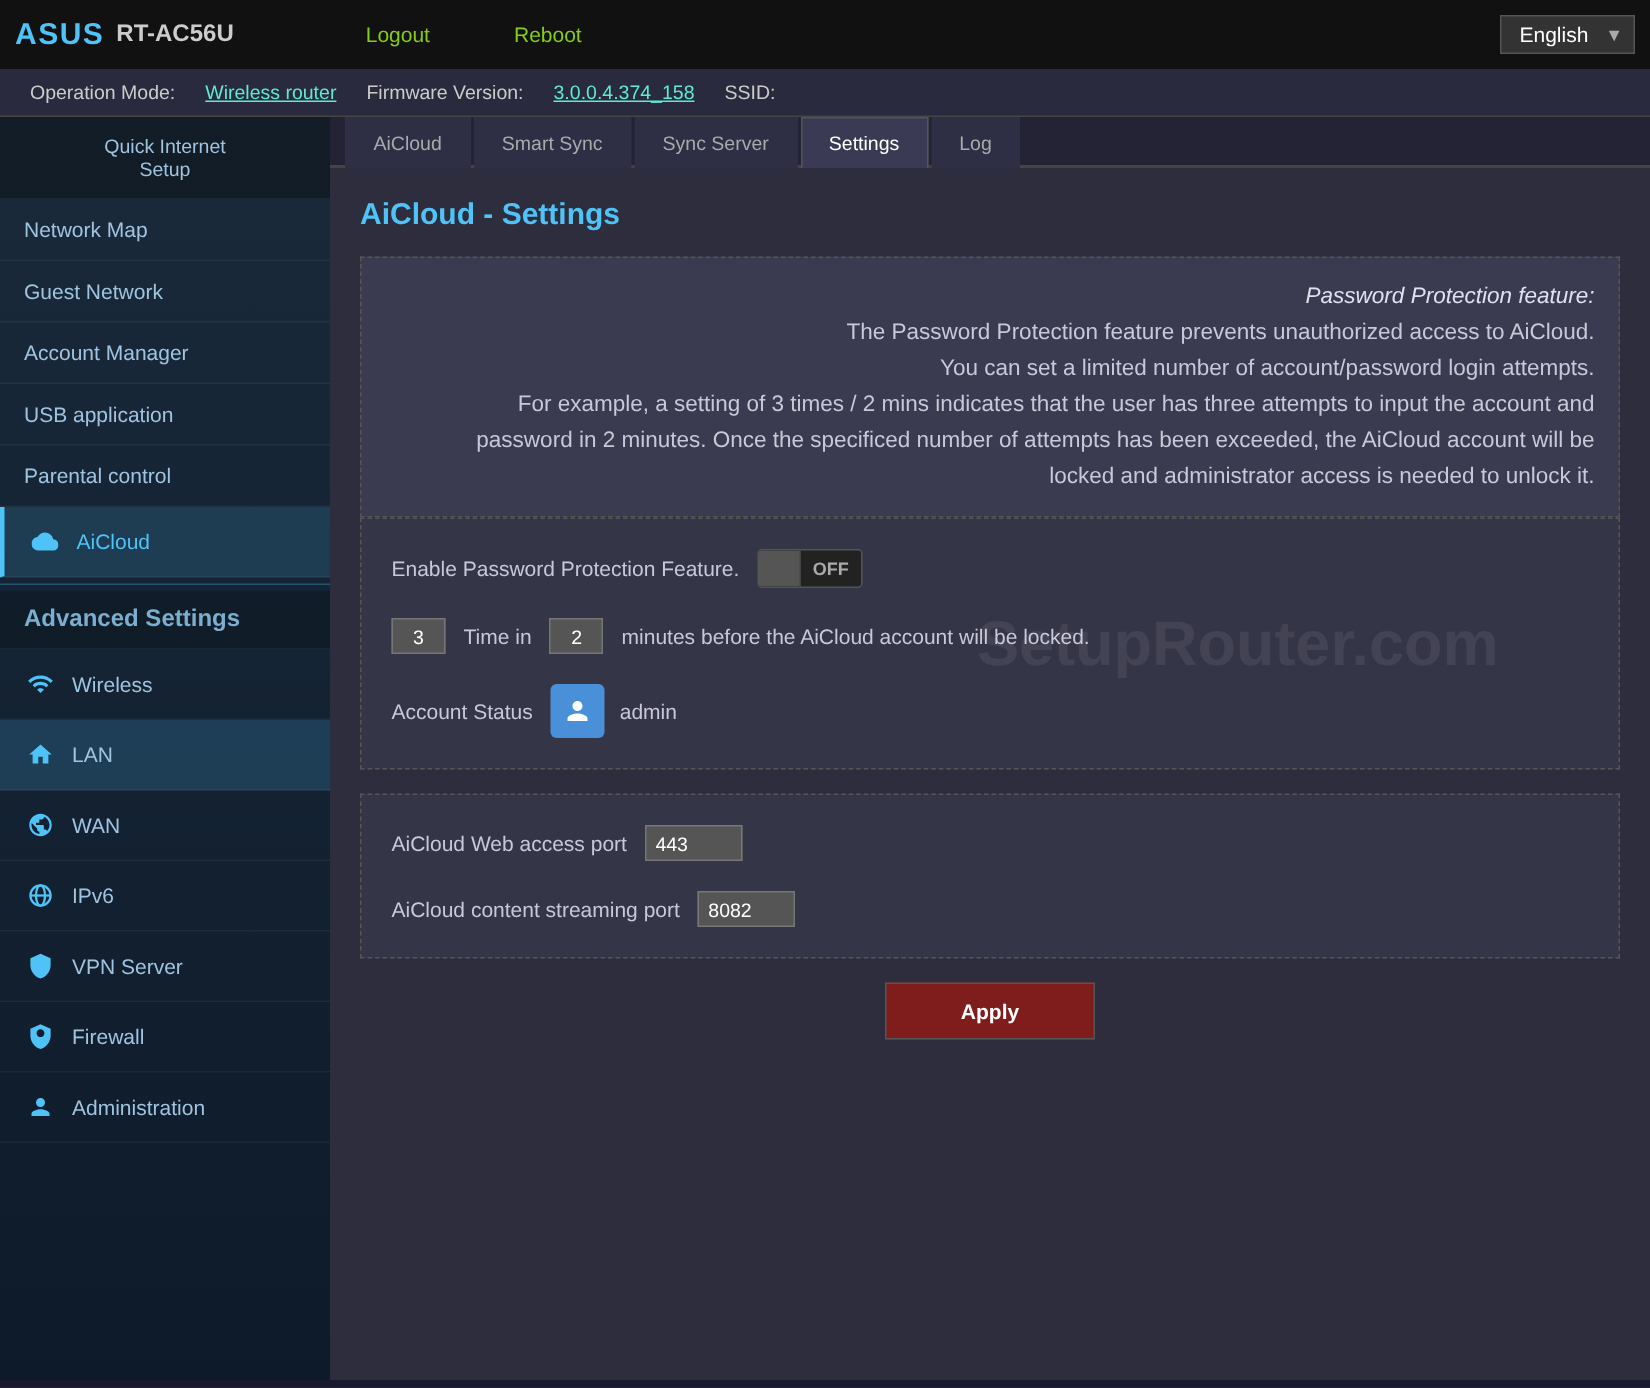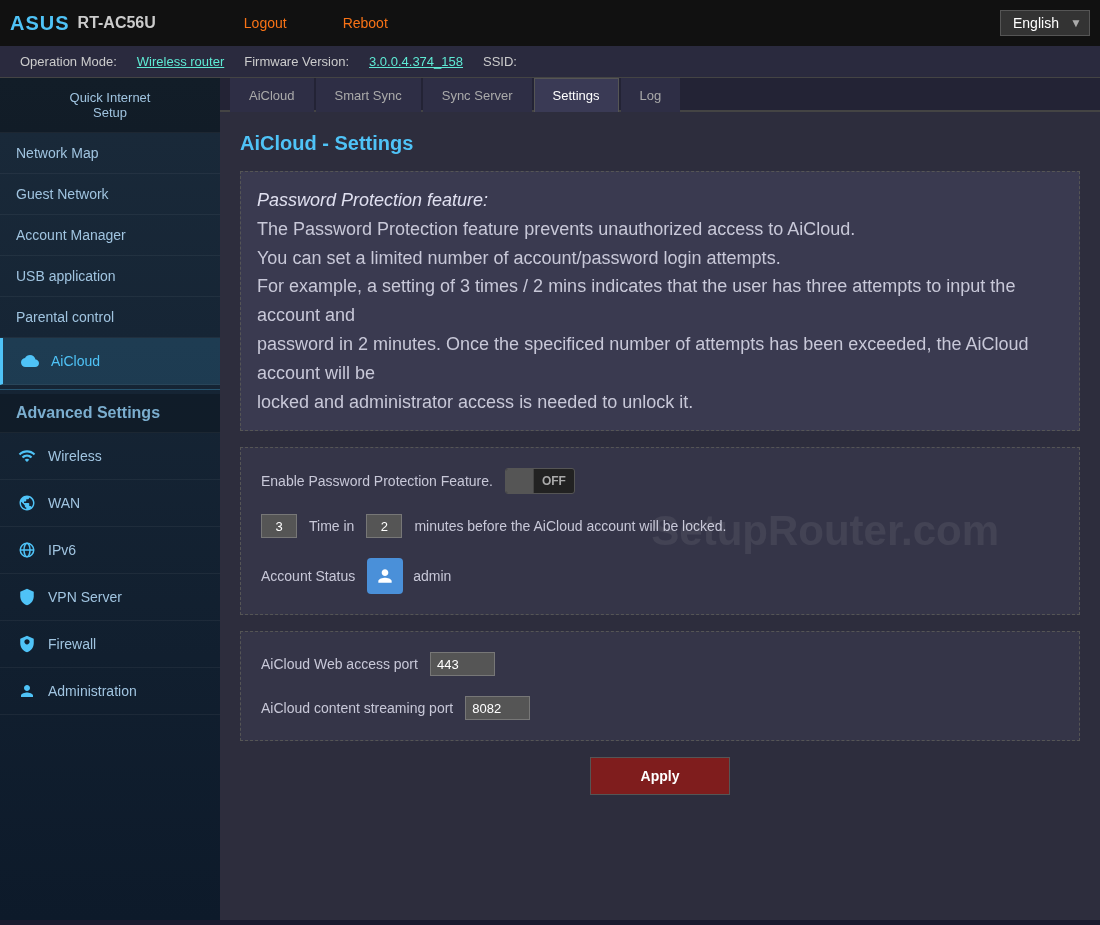--- a/index.html
+++ b/index.html
@@ -34,21 +34,21 @@
       color: #ccc;
       font-size: 16px;
       font-weight: bold;
     }
     .topbar-center {
       display: flex;
       gap: 40px;
       margin-left: 80px;
     }
     .topbar-btn {
-      color: #f97316;
+      color: #84cc16;
       font-size: 14px;
       cursor: pointer;
       background: none;
       border: none;
       padding: 4px 8px;
     }
     .topbar-right {
       margin-left: auto;
       display: flex;
       align-items: center;
@@ -185,24 +185,24 @@
       color: #4fc3f7;
       font-weight: bold;
       margin-bottom: 16px;
     }
 
     
     .desc-box {
       background: #3a3a50;
       border: 1px dashed #555;
       padding: 14px 16px;
-      margin-bottom: 16px;
-      font-size: 18px;
+      font-size: 15px;
       color: #c8c8d8;
       line-height: 1.6;
+      text-align: right;
     }
     .desc-box .label {
       font-style: italic;
       color: #e0e0f0;
     }
 
     
     .settings-section {
       background: #353548;
       border: 1px dashed #555;
@@ -396,20 +396,28 @@
     </div>
 
     <div class="sidebar-item">
       <div class="sidebar-icon">
         <svg viewBox="0 0 24 24" fill="#4fc3f7">
             <path d="M1 9l2 2c4.97-4.97 13.03-4.97 18 0l2-2C16.93 2.93 7.08 2.93 1 9zm8 8l3 3 3-3c-1.65-1.66-4.34-1.66-6 0zm-4-4l2 2c2.76-2.76 7.24-2.76 10 0l2-2C15.14 9.14 8.87 9.14 5 13z"></path>
           </svg>
       </div>
       <span>Wireless</span>
     </div>
+    <div class="sidebar-item" style="background:rgba(79,195,247,0.18);">
+      <div class="sidebar-icon">
+        <svg viewBox="0 0 24 24" fill="#4fc3f7">
+            <path d="M10 20v-6h4v6h5v-8h3L12 3 2 12h3v8z"></path>
+          </svg>
+      </div>
+      <span>LAN</span>
+    </div>
     <div class="sidebar-item">
       <div class="sidebar-icon">
         <svg viewBox="0 0 24 24" fill="#4fc3f7">
             <path d="M12 2C6.48 2 2 6.48 2 12s4.48 10 10 10 10-4.48 10-10S17.52 2 12 2zm-1 17.93c-3.95-.49-7-3.85-7-7.93 0-.62.08-1.21.21-1.79L9 15v1c0 1.1.9 2 2 2v1.93zm6.9-2.54c-.26-.81-1-1.39-1.9-1.39h-1v-3c0-.55-.45-1-1-1H8v-2h2c.55 0 1-.45 1-1V7h2c1.1 0 2-.9 2-2v-.41c2.93 1.19 5 4.06 5 7.41 0 2.08-.8 3.97-2.1 5.39z"></path>
           </svg>
       </div>
       <span>WAN</span>
     </div>
     <div class="sidebar-item">
       <div class="sidebar-icon">

